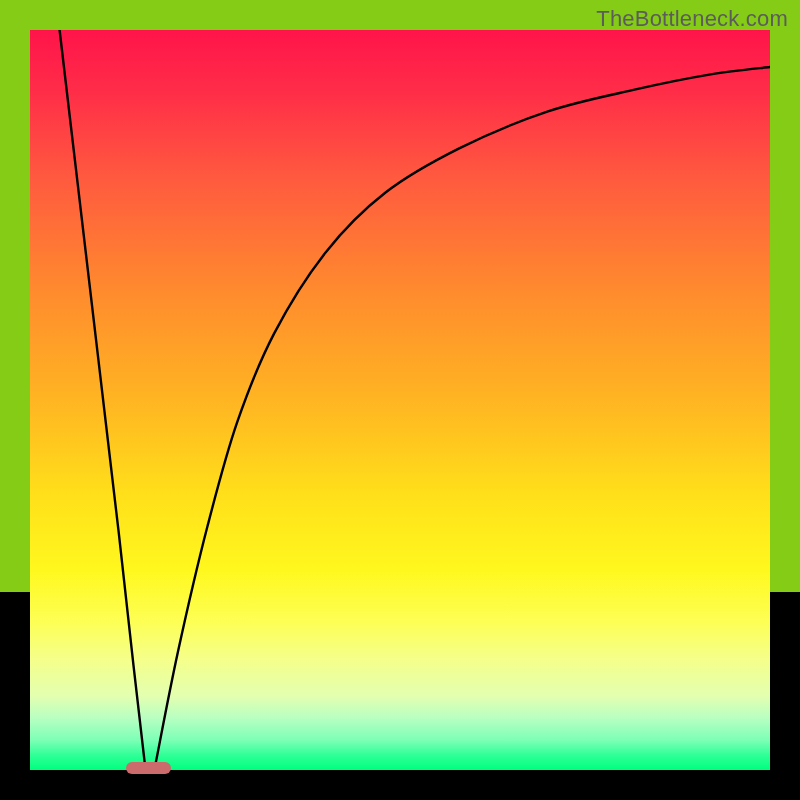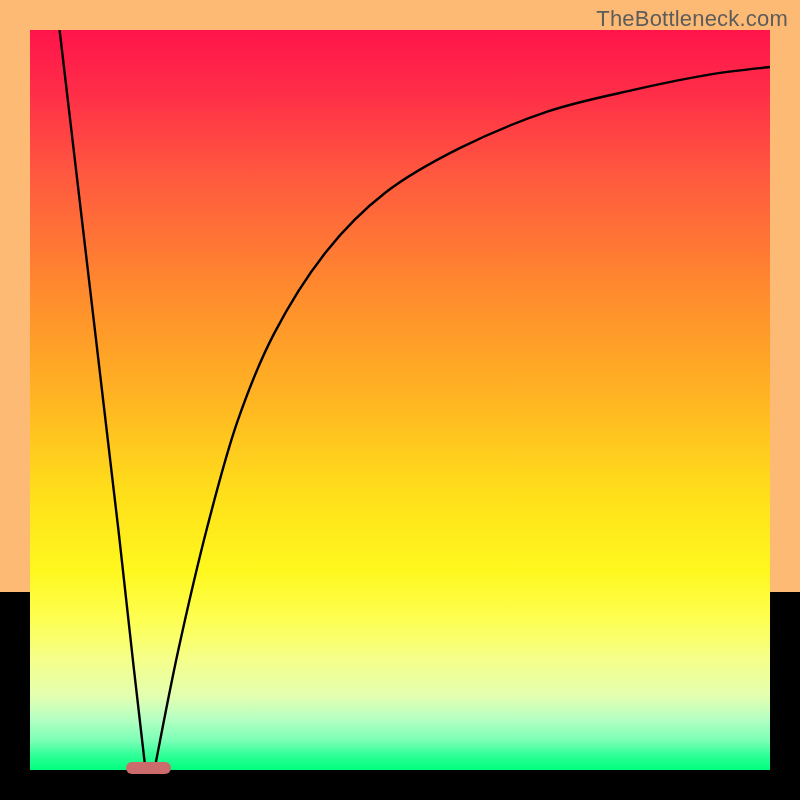--- a/index.html
+++ b/index.html
@@ -8,21 +8,21 @@
     width: 800px;
     height: 800px;
     overflow: hidden;
     background: #000;
     font-family: Arial, Helvetica, sans-serif;
   }
   .frame {
     position: relative;
     width: 800px;
     height: 592px;
-    background: #fdba74;
+    background: #84cc16;
   }
   .plot-area {
     position: absolute;
     left: 30px;
     top: 30px;
     width: 740px;
     height: 740px;
     
     background: linear-gradient(
       to bottom,

